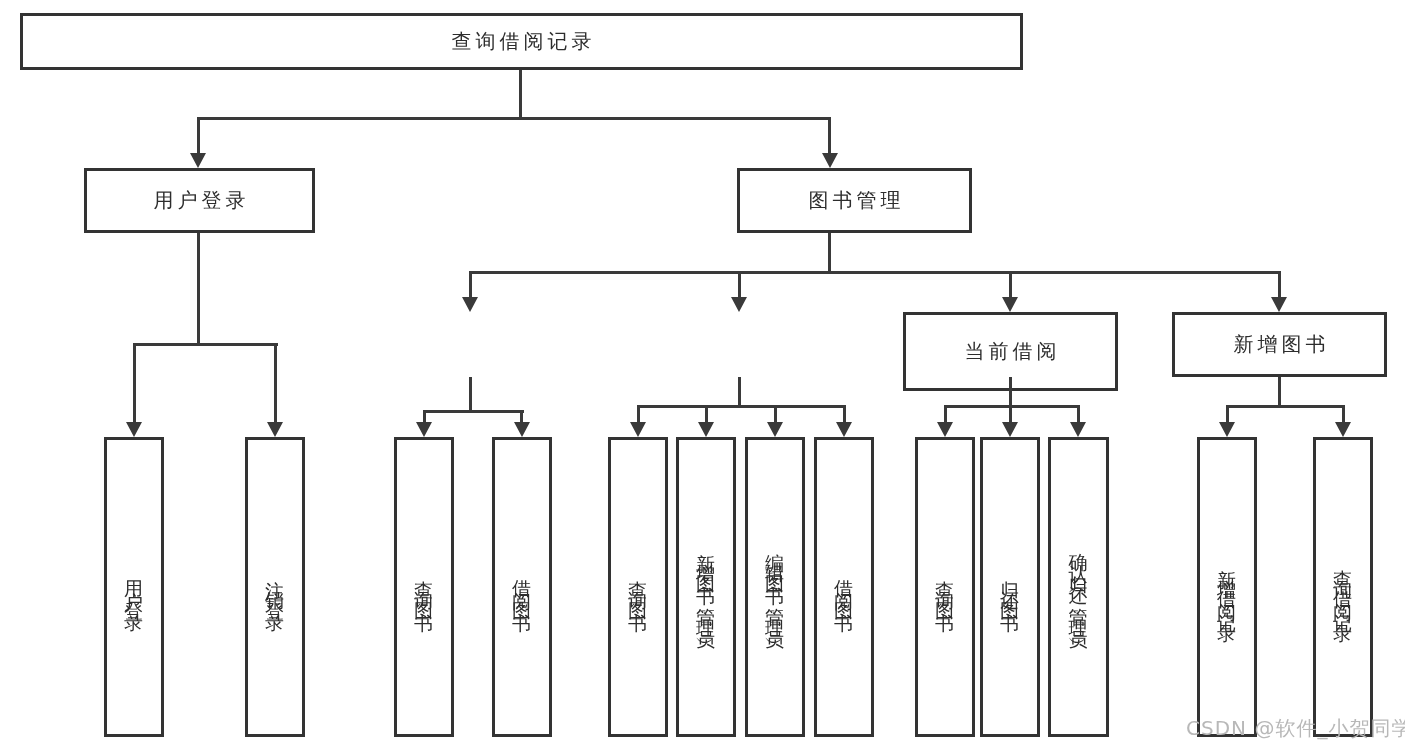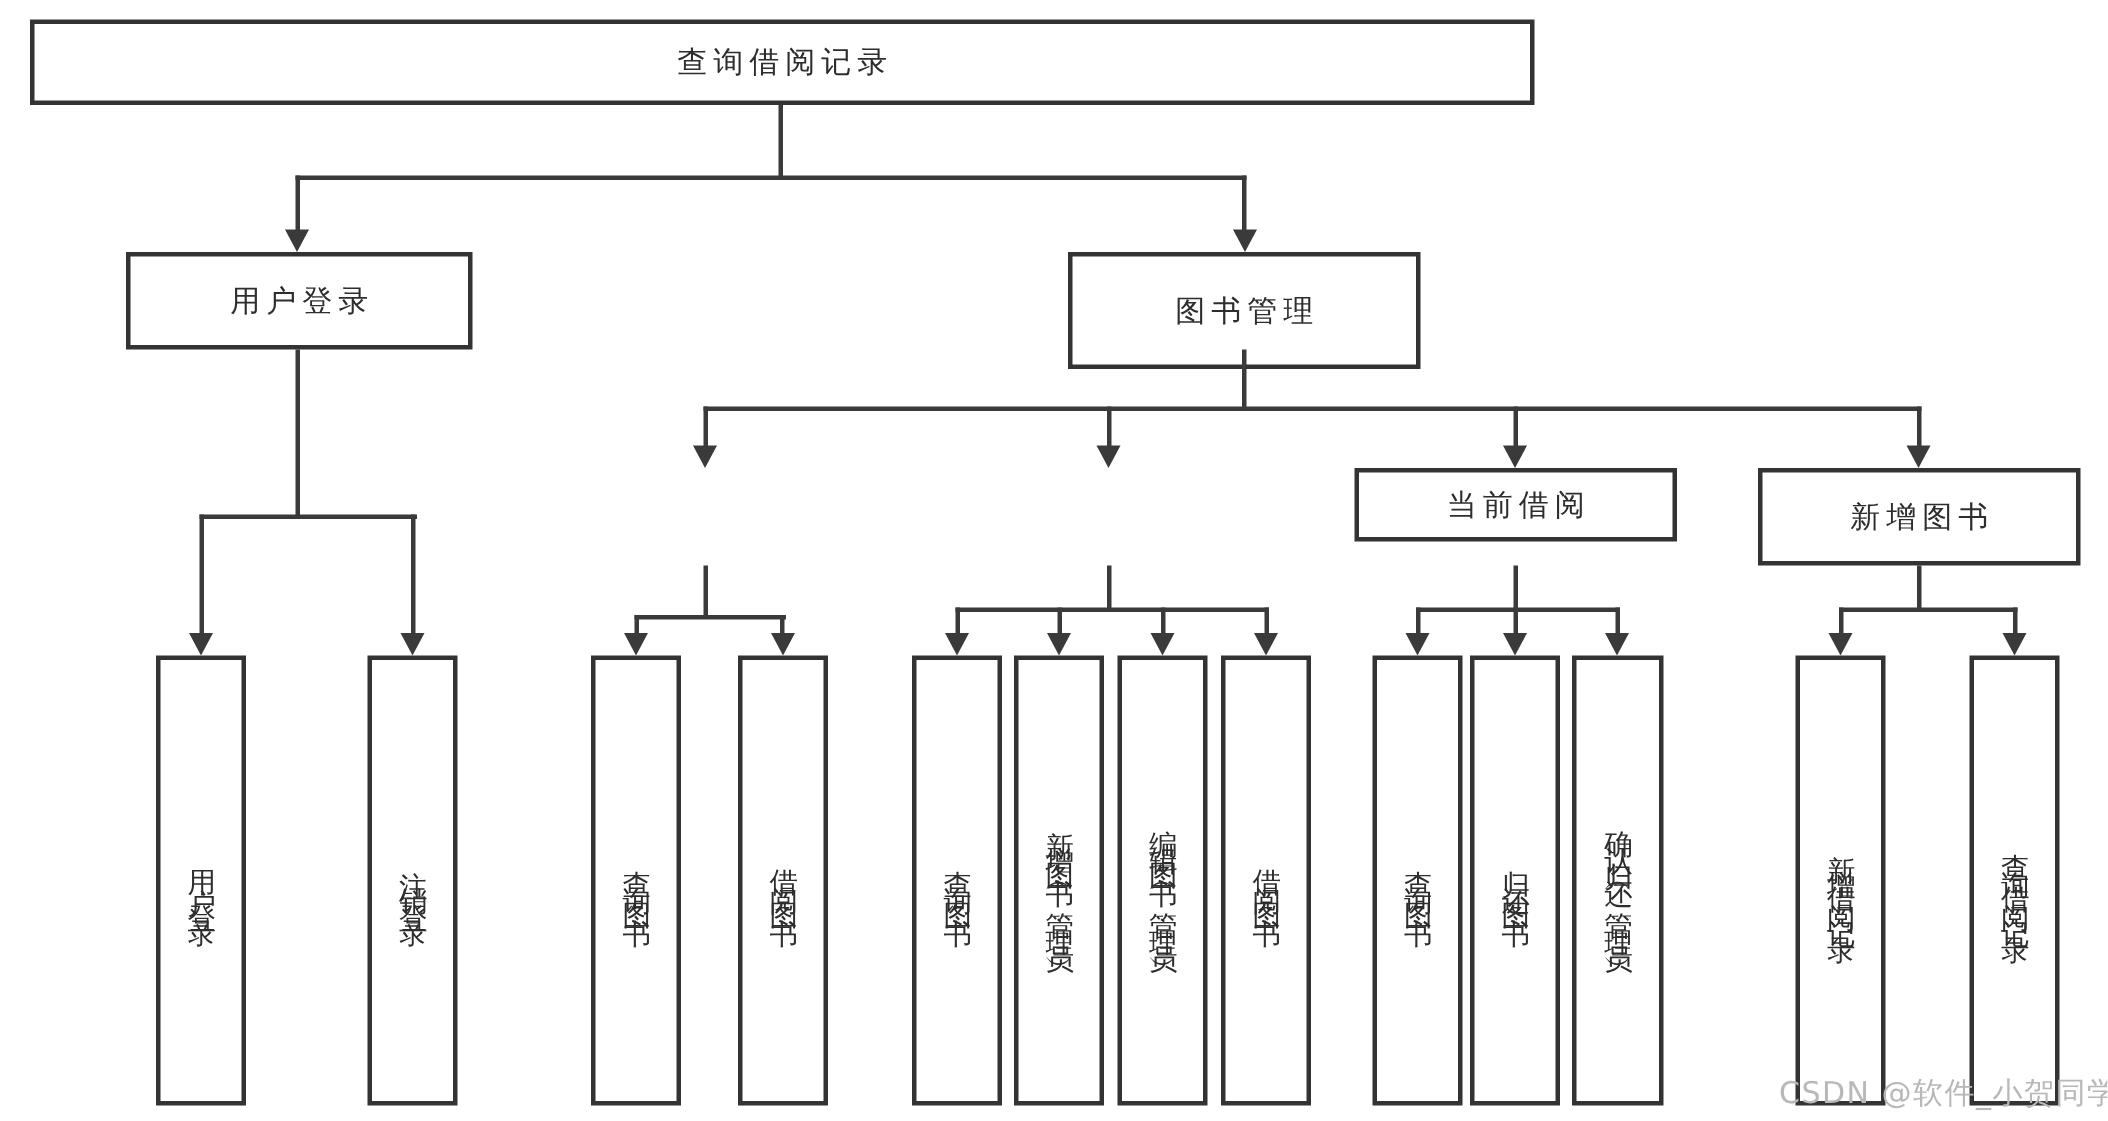--- a/index.html
+++ b/index.html
@@ -45,41 +45,41 @@
   <div class="node" style="left:20px;top:13px;width:1003px;height:57px">查询借阅记录</div>
 
   <div class="vl" style="left:519px;top:70px;height:48px"></div>
   <div class="hl" style="left:197px;top:117px;width:634px"></div>
   <div class="vl" style="left:197px;top:117px;height:37px"></div>
   <div class="ar" style="left:190px;top:153px"></div>
   <div class="vl" style="left:828px;top:117px;height:37px"></div>
   <div class="ar" style="left:822px;top:153px"></div>
 
   <div class="node" style="left:84px;top:168px;width:231px;height:65px">用户登录</div>
-  <div class="node" style="left:712px;top:168px;width:235px;height:78px">图书管理</div>
+  <div class="node" style="left:737px;top:168px;width:235px;height:65px">图书管理</div>
 
   <div class="vl" style="left:197px;top:233px;height:112px"></div>
   <div class="hl" style="left:133px;top:343px;width:145px"></div>
   <div class="vl" style="left:133px;top:343px;height:80px"></div>
   <div class="ar" style="left:126px;top:422px"></div>
   <div class="vl" style="left:274px;top:343px;height:80px"></div>
   <div class="ar" style="left:267px;top:422px"></div>
 
   <div class="vl" style="left:828px;top:233px;height:41px"></div>
   <div class="hl" style="left:469px;top:271px;width:812px"></div>
   <div class="vl" style="left:469px;top:271px;height:28px"></div>
   <div class="ar" style="left:462px;top:297px"></div>
   <div class="vl" style="left:738px;top:271px;height:28px"></div>
   <div class="ar" style="left:731px;top:297px"></div>
   <div class="vl" style="left:1009px;top:271px;height:28px"></div>
   <div class="ar" style="left:1002px;top:297px"></div>
   <div class="vl" style="left:1278px;top:271px;height:28px"></div>
   <div class="ar" style="left:1271px;top:297px"></div>
 
-  <div class="node" style="left:903px;top:312px;width:215px;height:49px">当前借阅</div>
+  <div class="node" style="left:903px;top:312px;width:215px;height:79px">当前借阅</div>
   <div class="node" style="left:1172px;top:312px;width:215px;height:65px">新增图书</div>
 
   <div class="vl" style="left:469px;top:377px;height:35px"></div>
   <div class="hl" style="left:423px;top:410px;width:101px"></div>
   <div class="vl" style="left:423px;top:410px;height:14px"></div>
   <div class="ar" style="left:416px;top:422px"></div>
   <div class="vl" style="left:520px;top:410px;height:14px"></div>
   <div class="ar" style="left:514px;top:422px"></div>
 
   <div class="vl" style="left:738px;top:377px;height:30px"></div>

